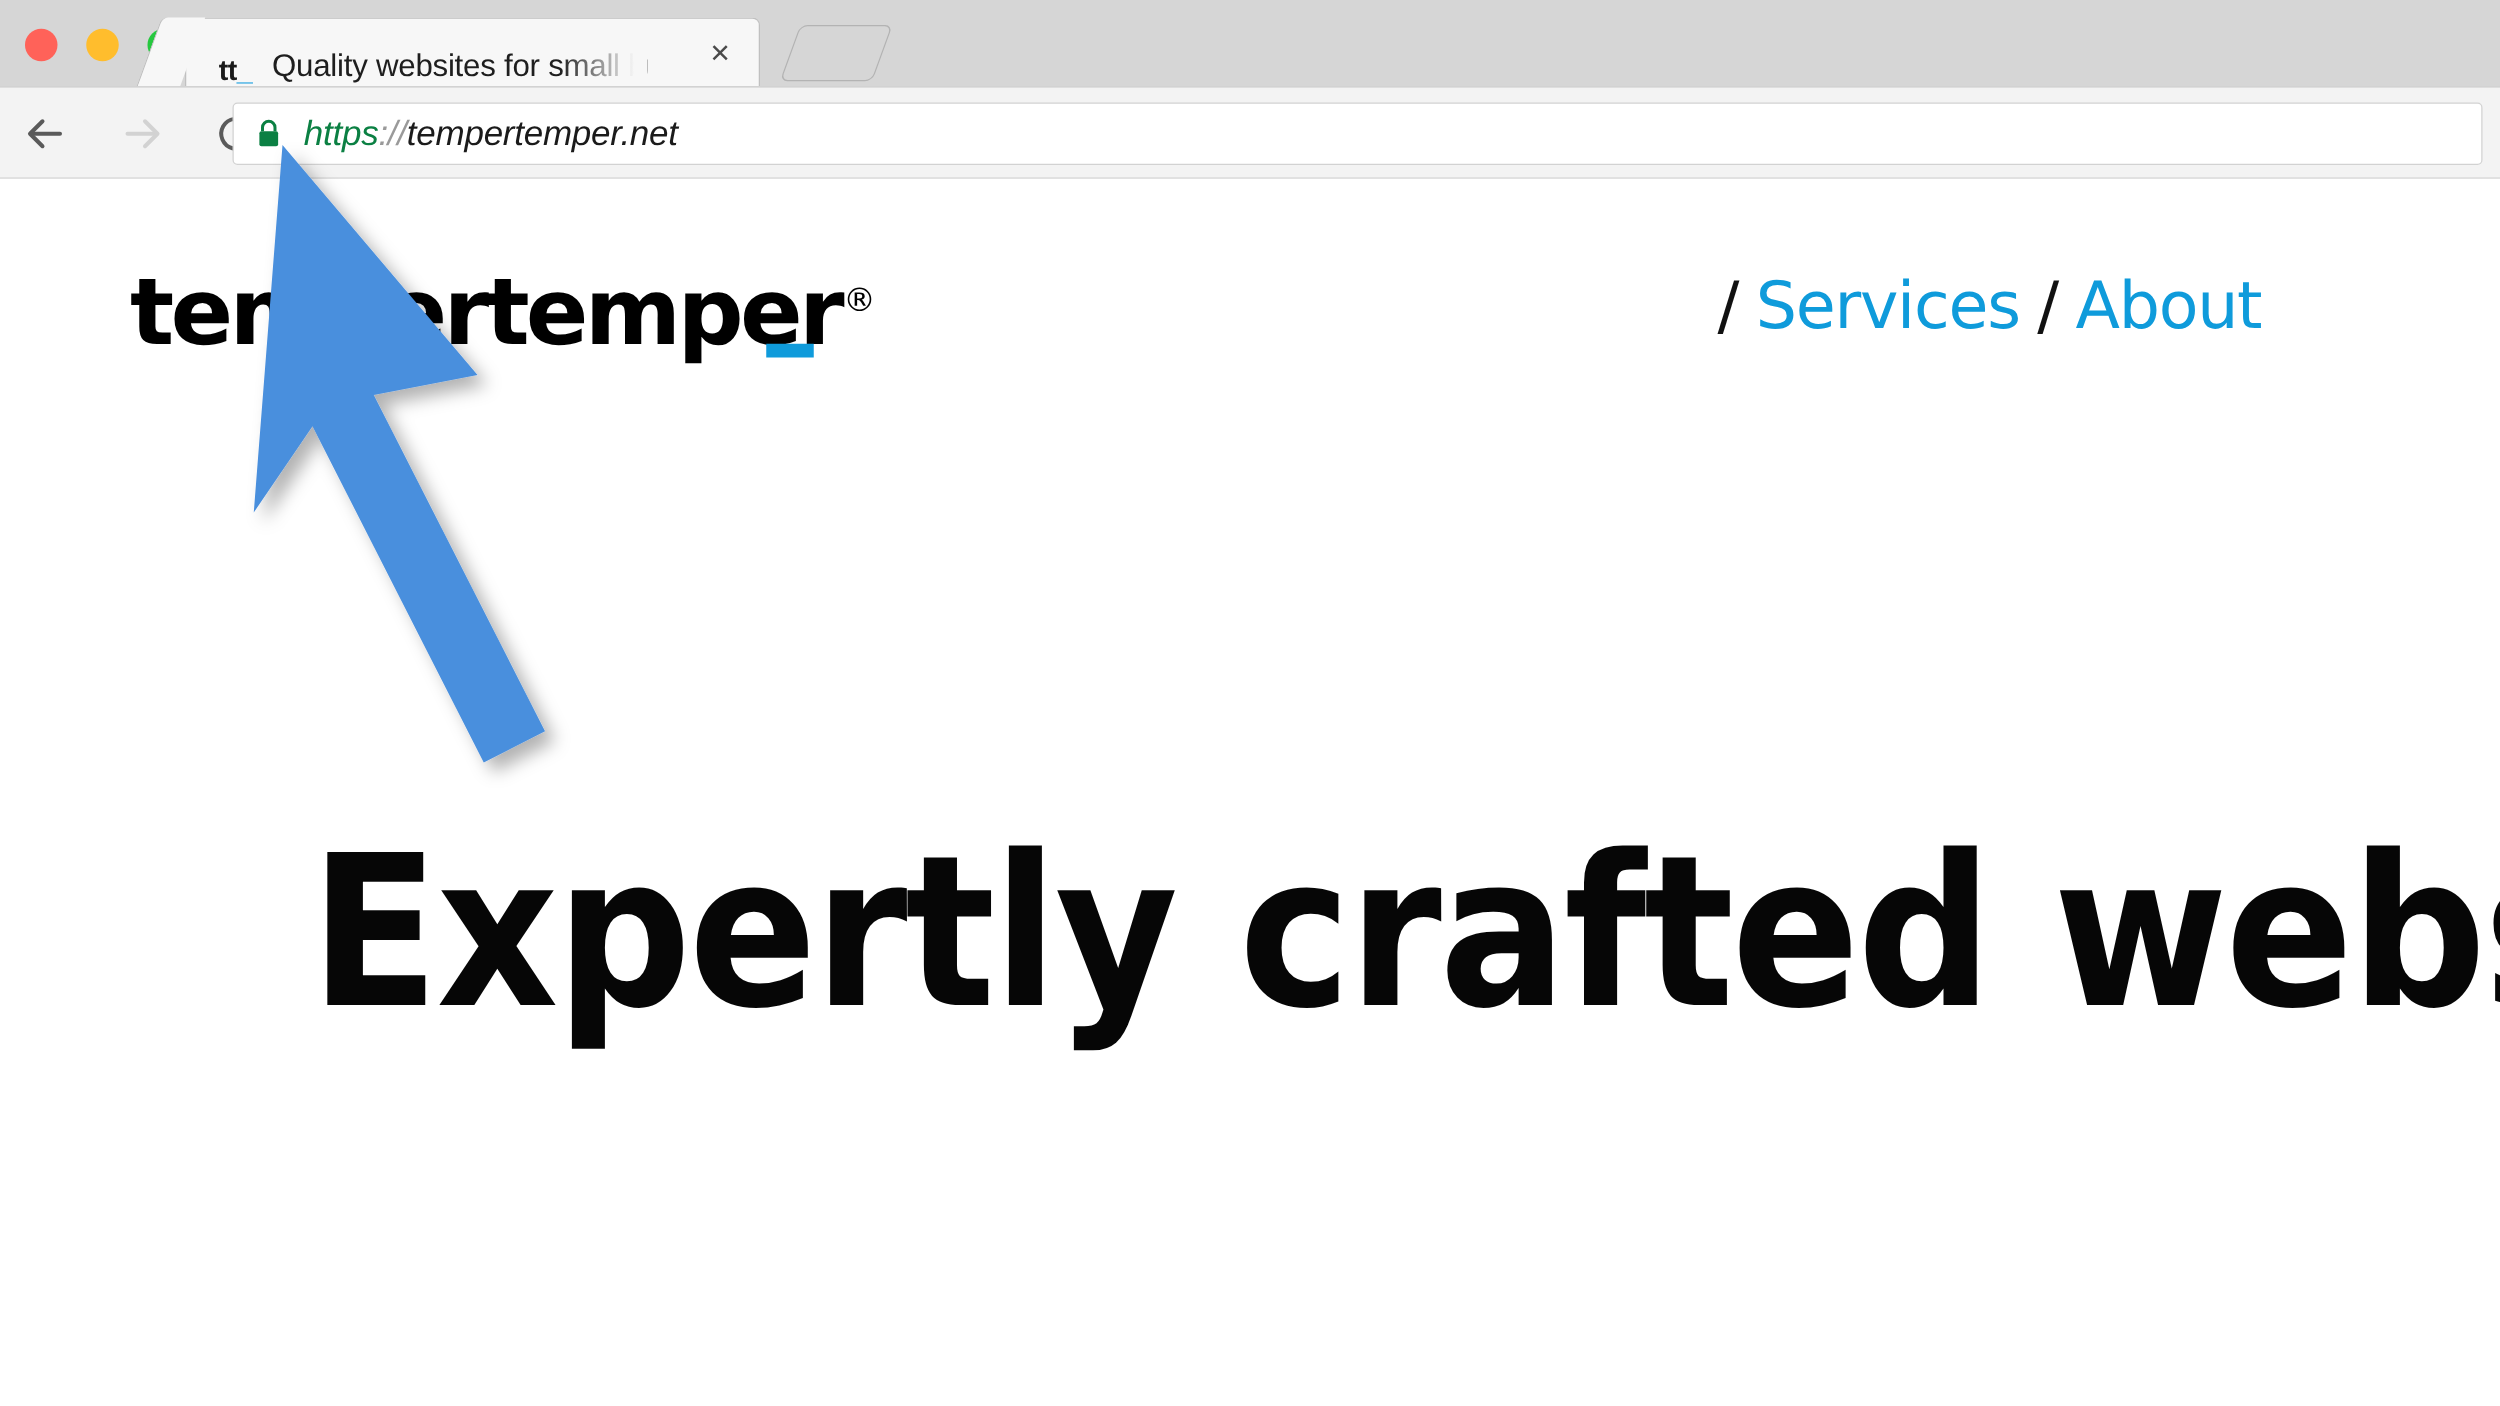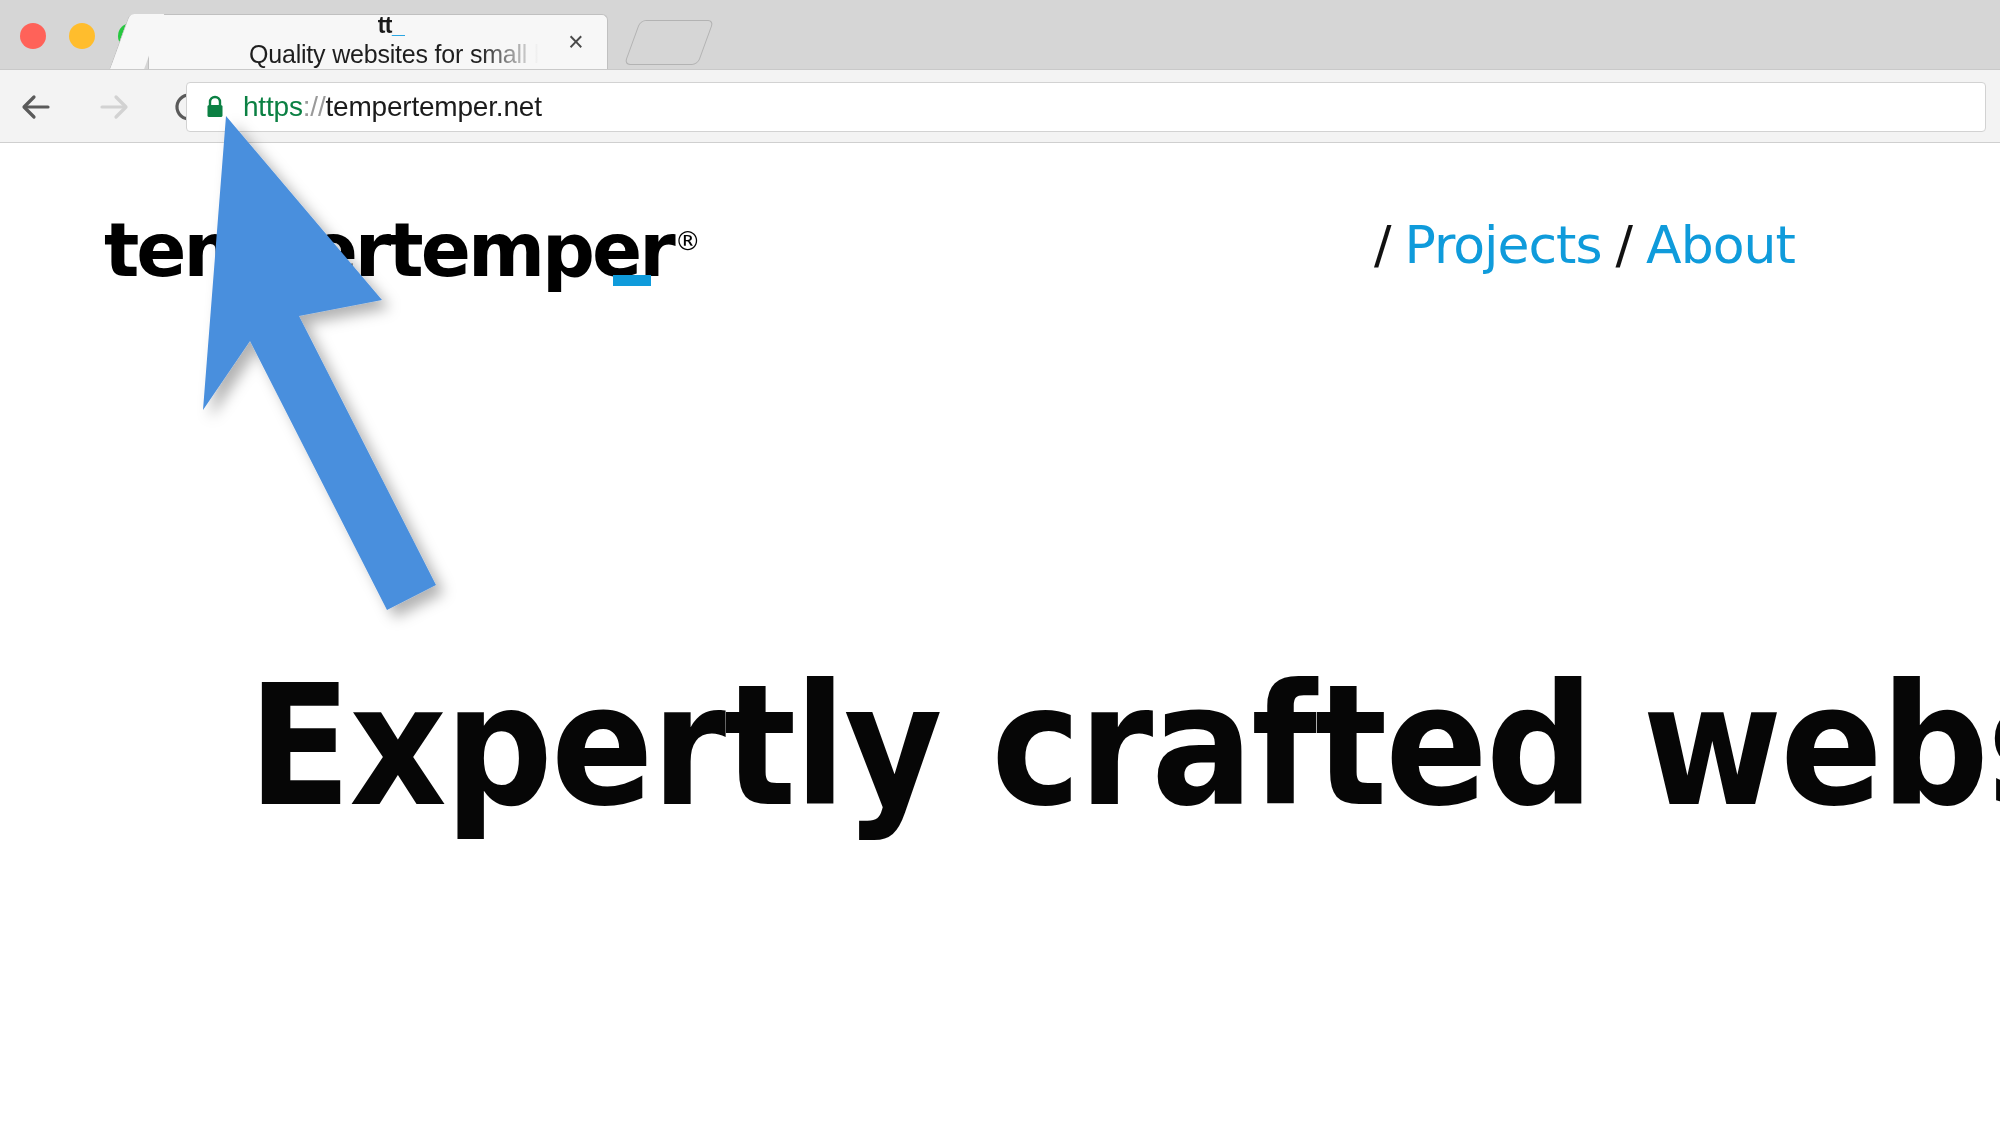--- a/index.html
+++ b/index.html
@@ -44,21 +44,21 @@
   .tab::before {
     content: ""; position: absolute; left: -30px; bottom: -1px;
     width: 34px; height: 56px;
     background: #f7f7f7;
     border-left: 1px solid #c0c0c0;
     transform: skewX(-20deg);
     border-top-left-radius: 5px;
   }
   .tab-inner {
     position: absolute; left: 0; top: 0; right: 0; bottom: 0;
-    display: flex; align-items: center; padding-left: 26px; flex-direction: column;
+    display: flex; align-items: flex-end; padding-left: 26px;
   }
   .tab-fav {
     font-family: "Liberation Sans", sans-serif;
     font-weight: bold; font-size: 23px; color: #1a1a1a;
     letter-spacing: -0.5px; white-space: nowrap; line-height: 1;
     display: inline-block; position: relative; top: -1px;
   }
   .tab-fav .us { color: #1b9fe0; }
   .tab-title-wrap {
     position: relative; margin-left: 16px;
@@ -97,21 +97,21 @@
   }
   .navbtns {
     position: absolute; left: 14px; top: 0; height: 74px;
     display: flex; align-items: center; gap: 30px;
   }
   .navbtn { width: 46px; height: 46px; display: block; }
 
   .omnibox {
     position: absolute; left: 186px; top: 12px; right: 14px; height: 50px;
     background: #ffffff; border: 1px solid #d2d2d2; border-radius: 4px;
-    display: flex; align-items: center; padding-left: 18px;
+    display: flex; align-items: center; padding-left: 18px; font-style: italic;
   }
   .lock { width: 20px; height: 24px; display: block; flex: none; }
   .urltext {
     margin-left: 18px; font-size: 28px; line-height: 1;
     letter-spacing: -0.2px; white-space: nowrap;
     font-family: "Liberation Sans", sans-serif;
   }
   .u-scheme { color: #0b8043; }
   .u-sep    { color: #9a9a9a; }
   .u-host   { color: #1b1b1b; }
@@ -239,21 +239,21 @@
 
   <div class="page">
 
     <div class="site-header">
 
       <a class="logo"><span>tempertemper</span><span class="reg">®</span></a>
       <span class="logo-underscore"></span>
 
       <nav class="site-nav">
         <span class="nav-sep">/</span>
-        <a class="nav-link">Projects</a>
+        <a class="nav-link">Services</a>
         <span class="nav-sep">/</span>
         <a class="nav-link">About</a>
 
       </nav>
     </div>
 
     <h1 class="hero-title">Expertly crafted webs</h1>
 
   </div>
 

